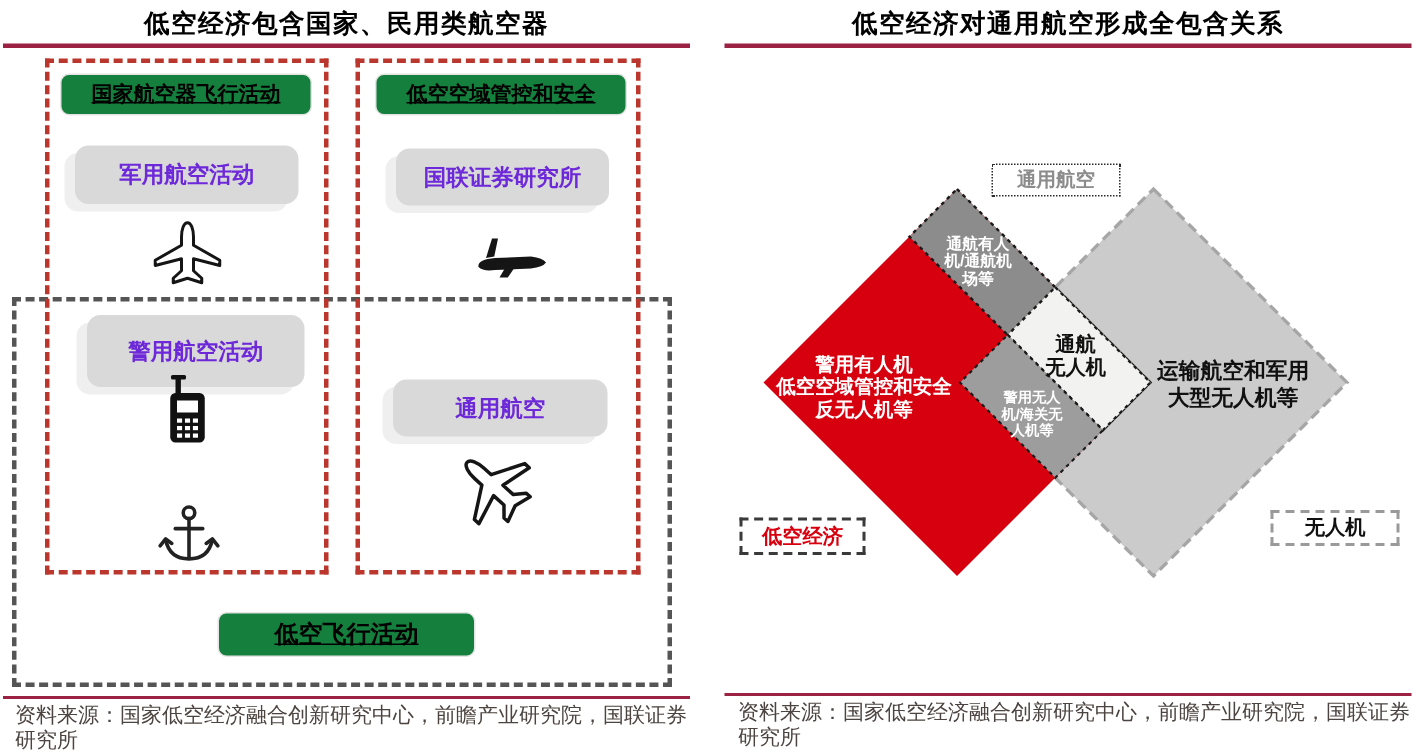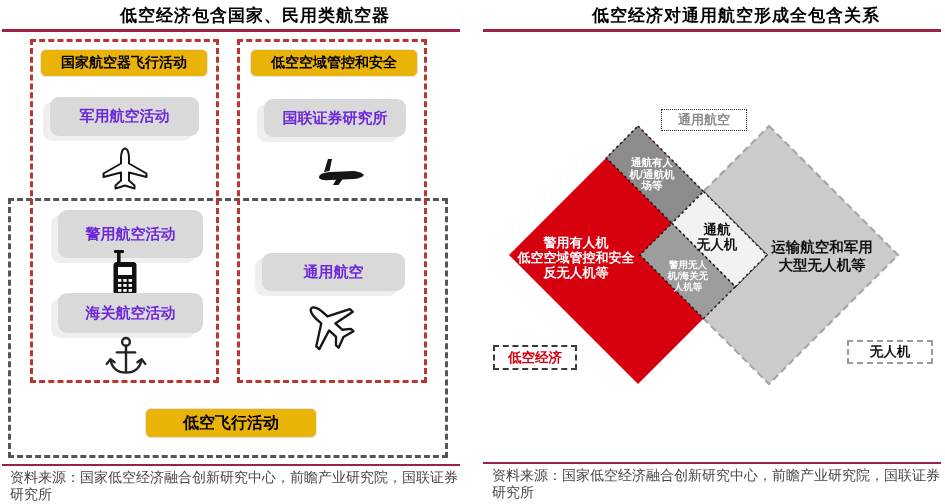--- a/index.html
+++ b/index.html
@@ -1,26 +1,26 @@
 <!DOCTYPE html>
 <html><head>
 <meta charset="utf-8">
 <style>
   html,body{margin:0;padding:0;background:#fff;}
   .page{position:relative;width:945px;height:504px;background:#fff;overflow:hidden;
         font-family:"Liberation Sans",sans-serif;color:#111;}
   .abs{position:absolute;}
   .panel-title{font-family:"DejaVu Serif",serif;font-weight:700;font-size:17px;
-               letter-spacing:1px;text-align:center;color:#000;padding-left:24px;}
+               letter-spacing:1px;text-align:center;color:#000;}
   .rule{height:2.5px;background:#9B2242;}
   .dash-red{border:3px dashed #BB362C;box-sizing:border-box;}
   .dash-gray{border:3px dashed #555;box-sizing:border-box;}
-  .white-label{background:#eab308;border:1px solid #E4E4E4;border-radius:6px;box-sizing:border-box;
+  .white-label{background:#15803d;border:1px solid #E4E4E4;border-radius:6px;box-sizing:border-box;
                display:flex;align-items:center;justify-content:center;
-               font-weight:700;font-size:14px;color:#000;}
+               font-weight:700;font-size:14px;color:#000;text-decoration:underline;}
   .gray-btn{background:#D9D9D9;border-radius:9px;box-shadow:-7px 5px 0 0 #EFEFEF;box-sizing:border-box;
             display:flex;align-items:center;justify-content:center;
             font-weight:700;font-size:15px;color:#6d28d9;}
   .source{font-family:"DejaVu Serif",serif;font-size:14px;line-height:16.5px;
           color:#4C4440;letter-spacing:0px;}
   .tag{box-sizing:border-box;display:flex;align-items:center;justify-content:center;
        font-weight:700;font-size:13px;background:#fff;}
   .tag-ga{border:1.6px dotted #2B2B2B;color:#8C8C8C;}
   .tag-lae{border:2px dashed #3A3A3A;color:#D7000F;}
   .tag-drone{border:2px dashed #9A9A9A;color:#111;}
@@ -68,21 +68,20 @@
         <rect x="13.3" y="30" width="3.4" height="2.8" fill="#fff"></rect>
         <rect x="18.6" y="30" width="3.4" height="2.8" fill="#fff"></rect>
       <rect x="8" y="35" width="3.4" height="2.8" fill="#fff"></rect>
         <rect x="13.3" y="35" width="3.4" height="2.8" fill="#fff"></rect>
         <rect x="18.6" y="35" width="3.4" height="2.8" fill="#fff"></rect>
       <rect x="8" y="40" width="3.4" height="2.8" fill="#fff"></rect>
         <rect x="13.3" y="40" width="3.4" height="2.8" fill="#fff"></rect>
         <rect x="18.6" y="40" width="3.4" height="2.8" fill="#fff"></rect>
     </svg>
 
-    <div class="abs gray-btn" style="left:58px;top:293px;width:145px;height:40px;">海关航空活动</div>
 
     <svg class="abs" style="left:104px;top:335px;" width="44" height="44" viewBox="0 0 48 48">
       <g fill="none" stroke="#222" stroke-width="2.6" stroke-linecap="round" stroke-linejoin="round">
         <circle cx="24" cy="7.5" r="4.2"></circle>
         <path d="M24 11.7 L24 40"></path>
         <path d="M14 19 L34 19"></path>
         <path d="M7 27 C9 37 15 41 24 41 C33 41 39 37 41 27"></path>
         <path d="M3 31.5 L7 26.5 L11.5 29.8"></path>
         <path d="M45 31.5 L41 26.5 L36.5 29.8"></path>
       </g>

